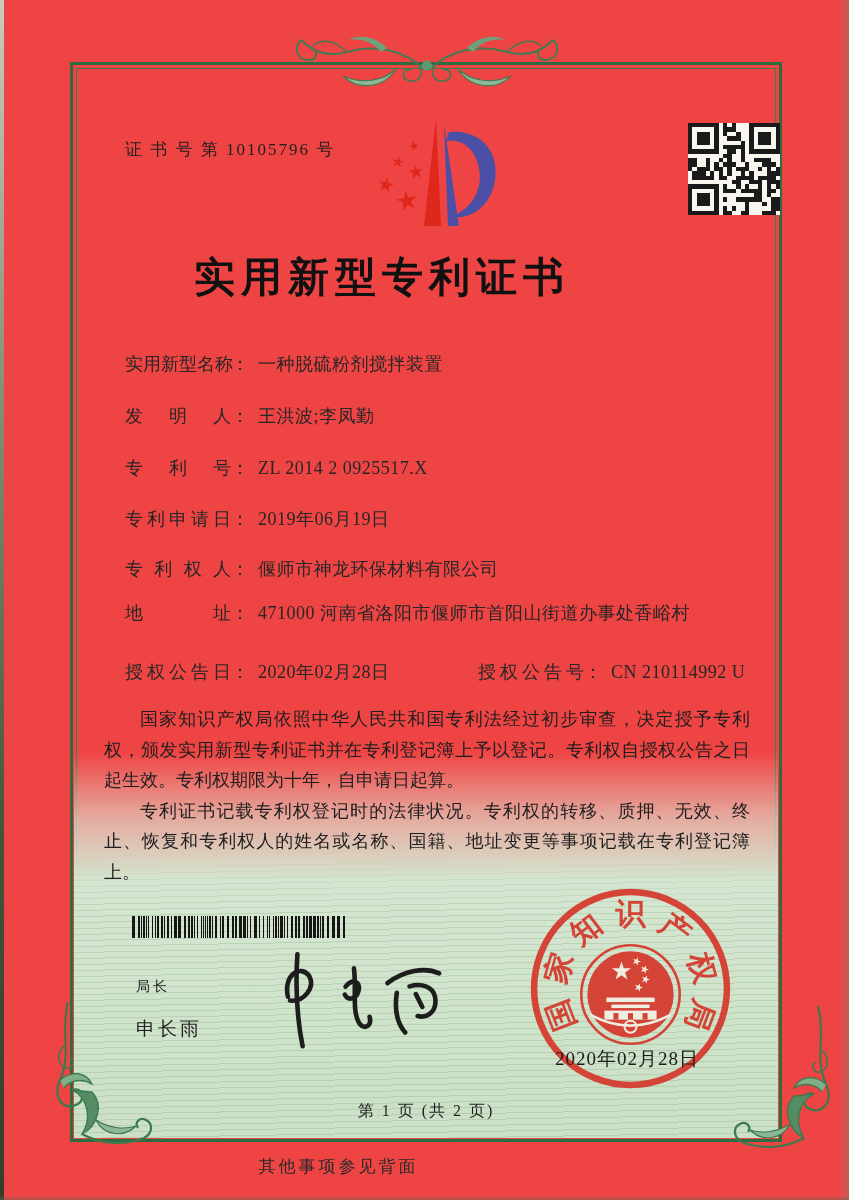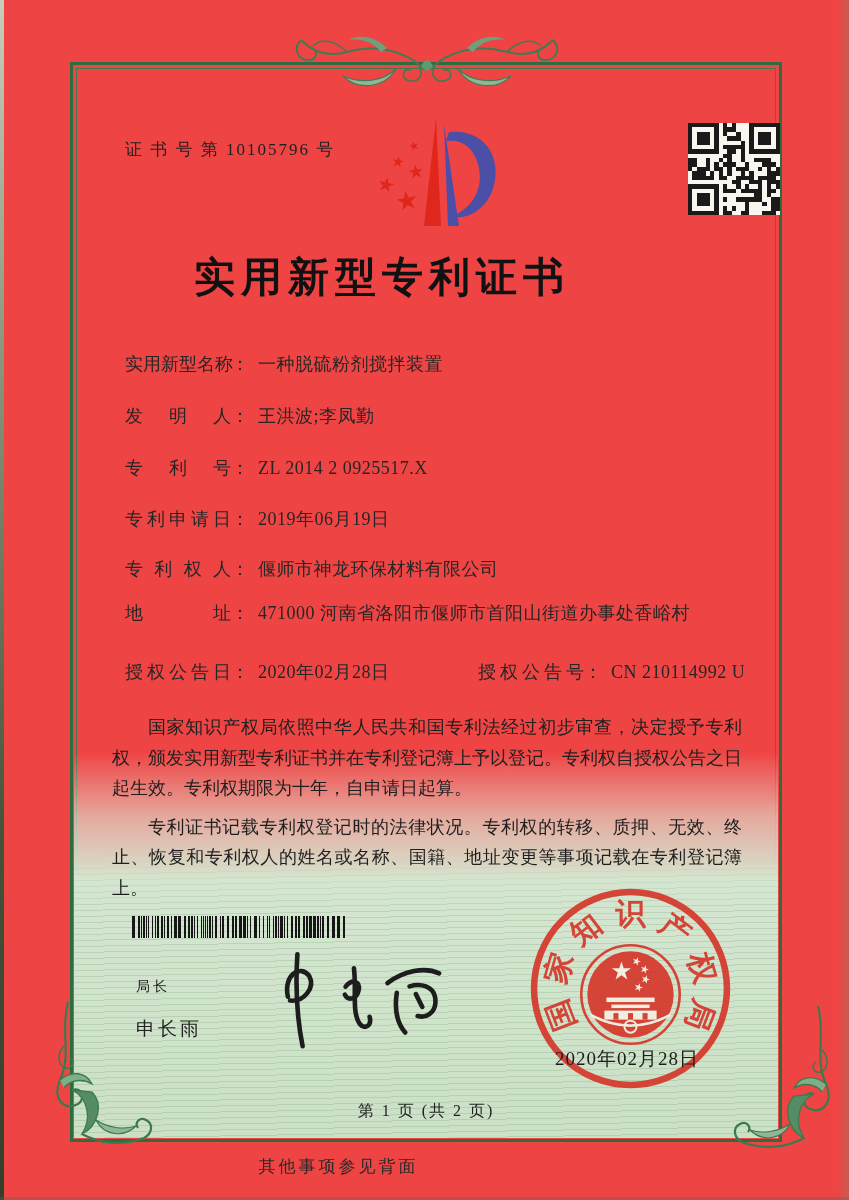--- a/index.html
+++ b/index.html
@@ -39,21 +39,21 @@
   .fields{position:absolute;left:125px;top:352px;width:640px;font-size:18px;}
   .frow{position:absolute;left:0;white-space:nowrap;}
   .frow .lab{display:inline-block;width:106px;text-align:justify;text-align-last:justify;vertical-align:bottom;}
   .frow .col{display:inline-block;}
   .frow .val{display:inline-block;padding-left:9px;letter-spacing:.5px;text-align:center;}
   .r0{top:0;} .r1{top:52px;} .r2{top:104px;} .r3{top:155px;} .r4{top:205px;} .r5{top:249px;} .r6{top:308px;}
   .fgroup2{position:absolute;left:317px;top:0;margin-left:36px;}
 
   .paras{position:absolute;left:104px;top:704px;width:646px;font-size:18px;line-height:30.5px;
     text-align:justify;color:#1e1e1e;}
-  .paras p{margin:8px;text-indent:2em;}
+  .paras p{margin:0;text-indent:2em;}
 
   .barcode{position:absolute;left:132px;top:916px;width:216px;height:22px;}
 
   .signer-title{position:absolute;left:136px;top:978px;font-size:14px;letter-spacing:3px;color:#222;}
   .signer-name{position:absolute;left:136px;top:1016px;font-size:19px;letter-spacing:3px;color:#222;}
   .signature{position:absolute;left:258px;top:942px;}
 
   .seal{position:absolute;left:518px;top:876px;}
   .seal-date{position:absolute;left:532px;top:1046px;width:190px;text-align:center;
     font-size:19px;letter-spacing:1px;color:#1c1c1c;}

